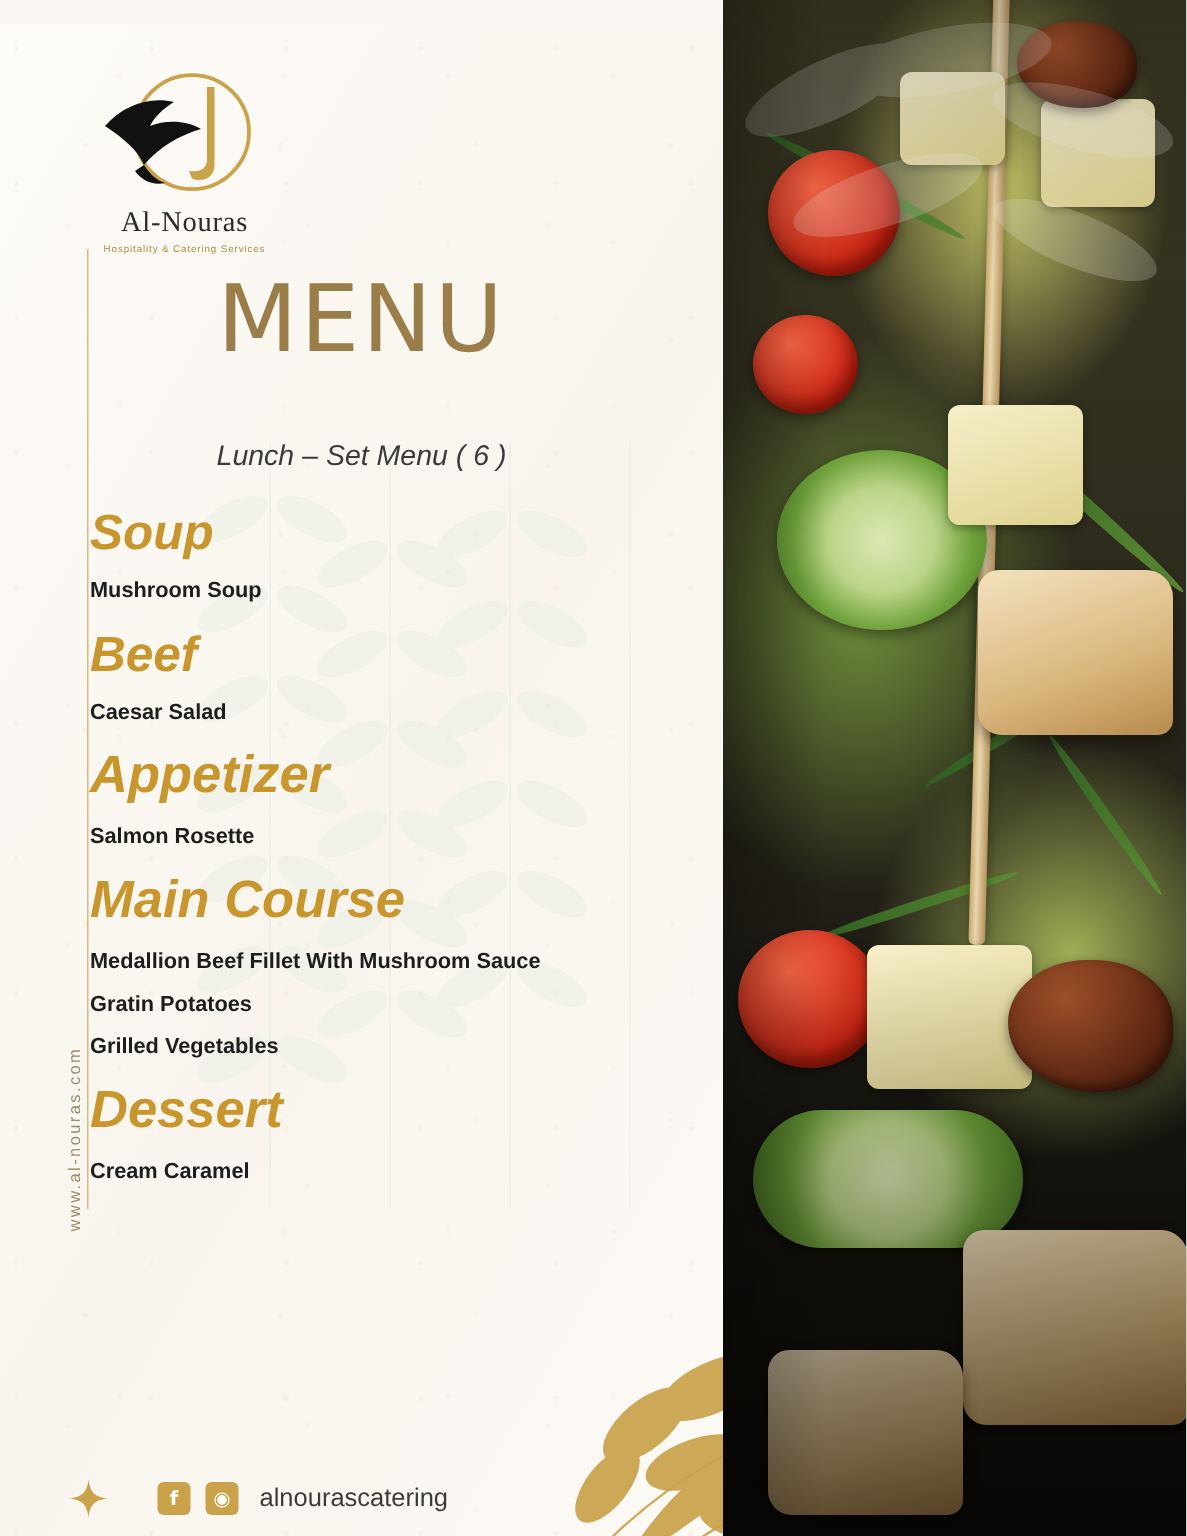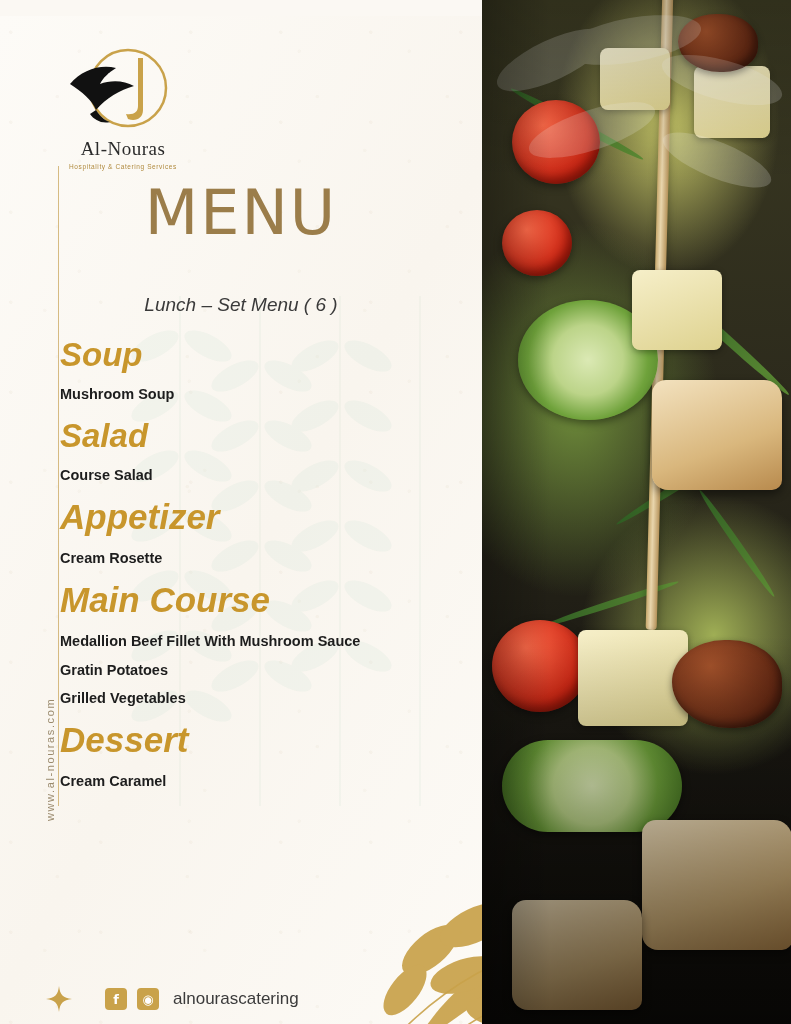--- a/index.html
+++ b/index.html
@@ -351,27 +351,27 @@
     <div class="menu-subtitle">Lunch – Set Menu ( 6 )</div>
 
     <div class="sections">
 
       <div class="section">
         <div class="section-title sz-medium">Soup</div>
         <div class="item">Mushroom Soup</div>
       </div>
 
       <div class="section">
-        <div class="section-title sz-medium">Salad</div>
-        <div class="item">Course Salad</div>
+        <div class="section-title sz-medium">Beef</div>
+        <div class="item">Caesar Salad</div>
       </div>
 
       <div class="section">
         <div class="section-title sz-large">Appetizer</div>
-        <div class="item">Cream Rosette</div>
+        <div class="item">Salmon Rosette</div>
       </div>
 
       <div class="section">
         <div class="section-title sz-large">Main Course</div>
         <div class="item">Medallion Beef Fillet With Mushroom Sauce</div>
         <div class="item">Gratin Potatoes</div>
         <div class="item">Grilled Vegetables</div>
       </div>
 
       <div class="section">

